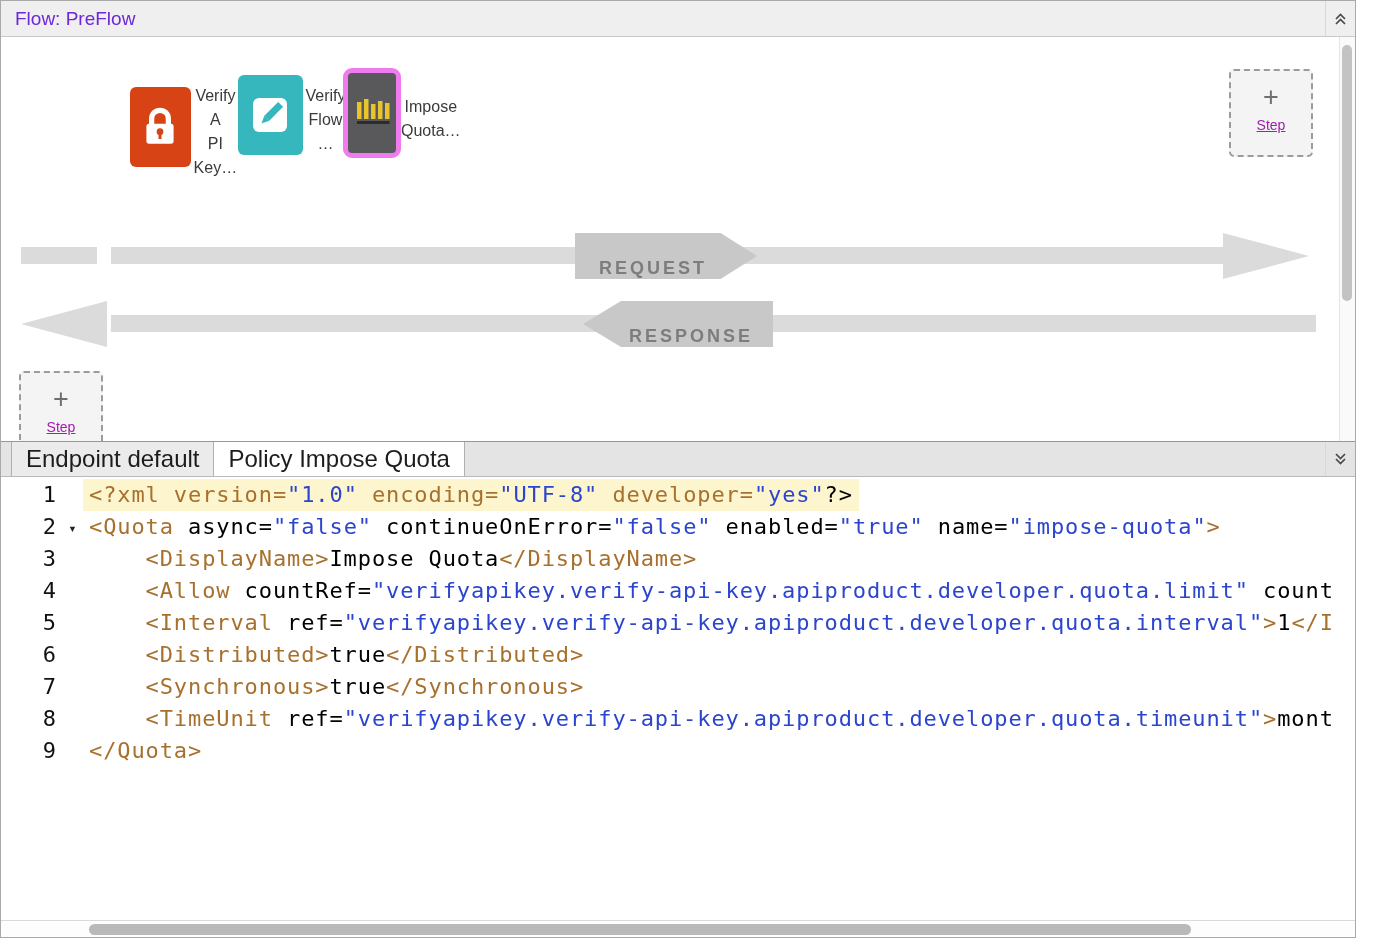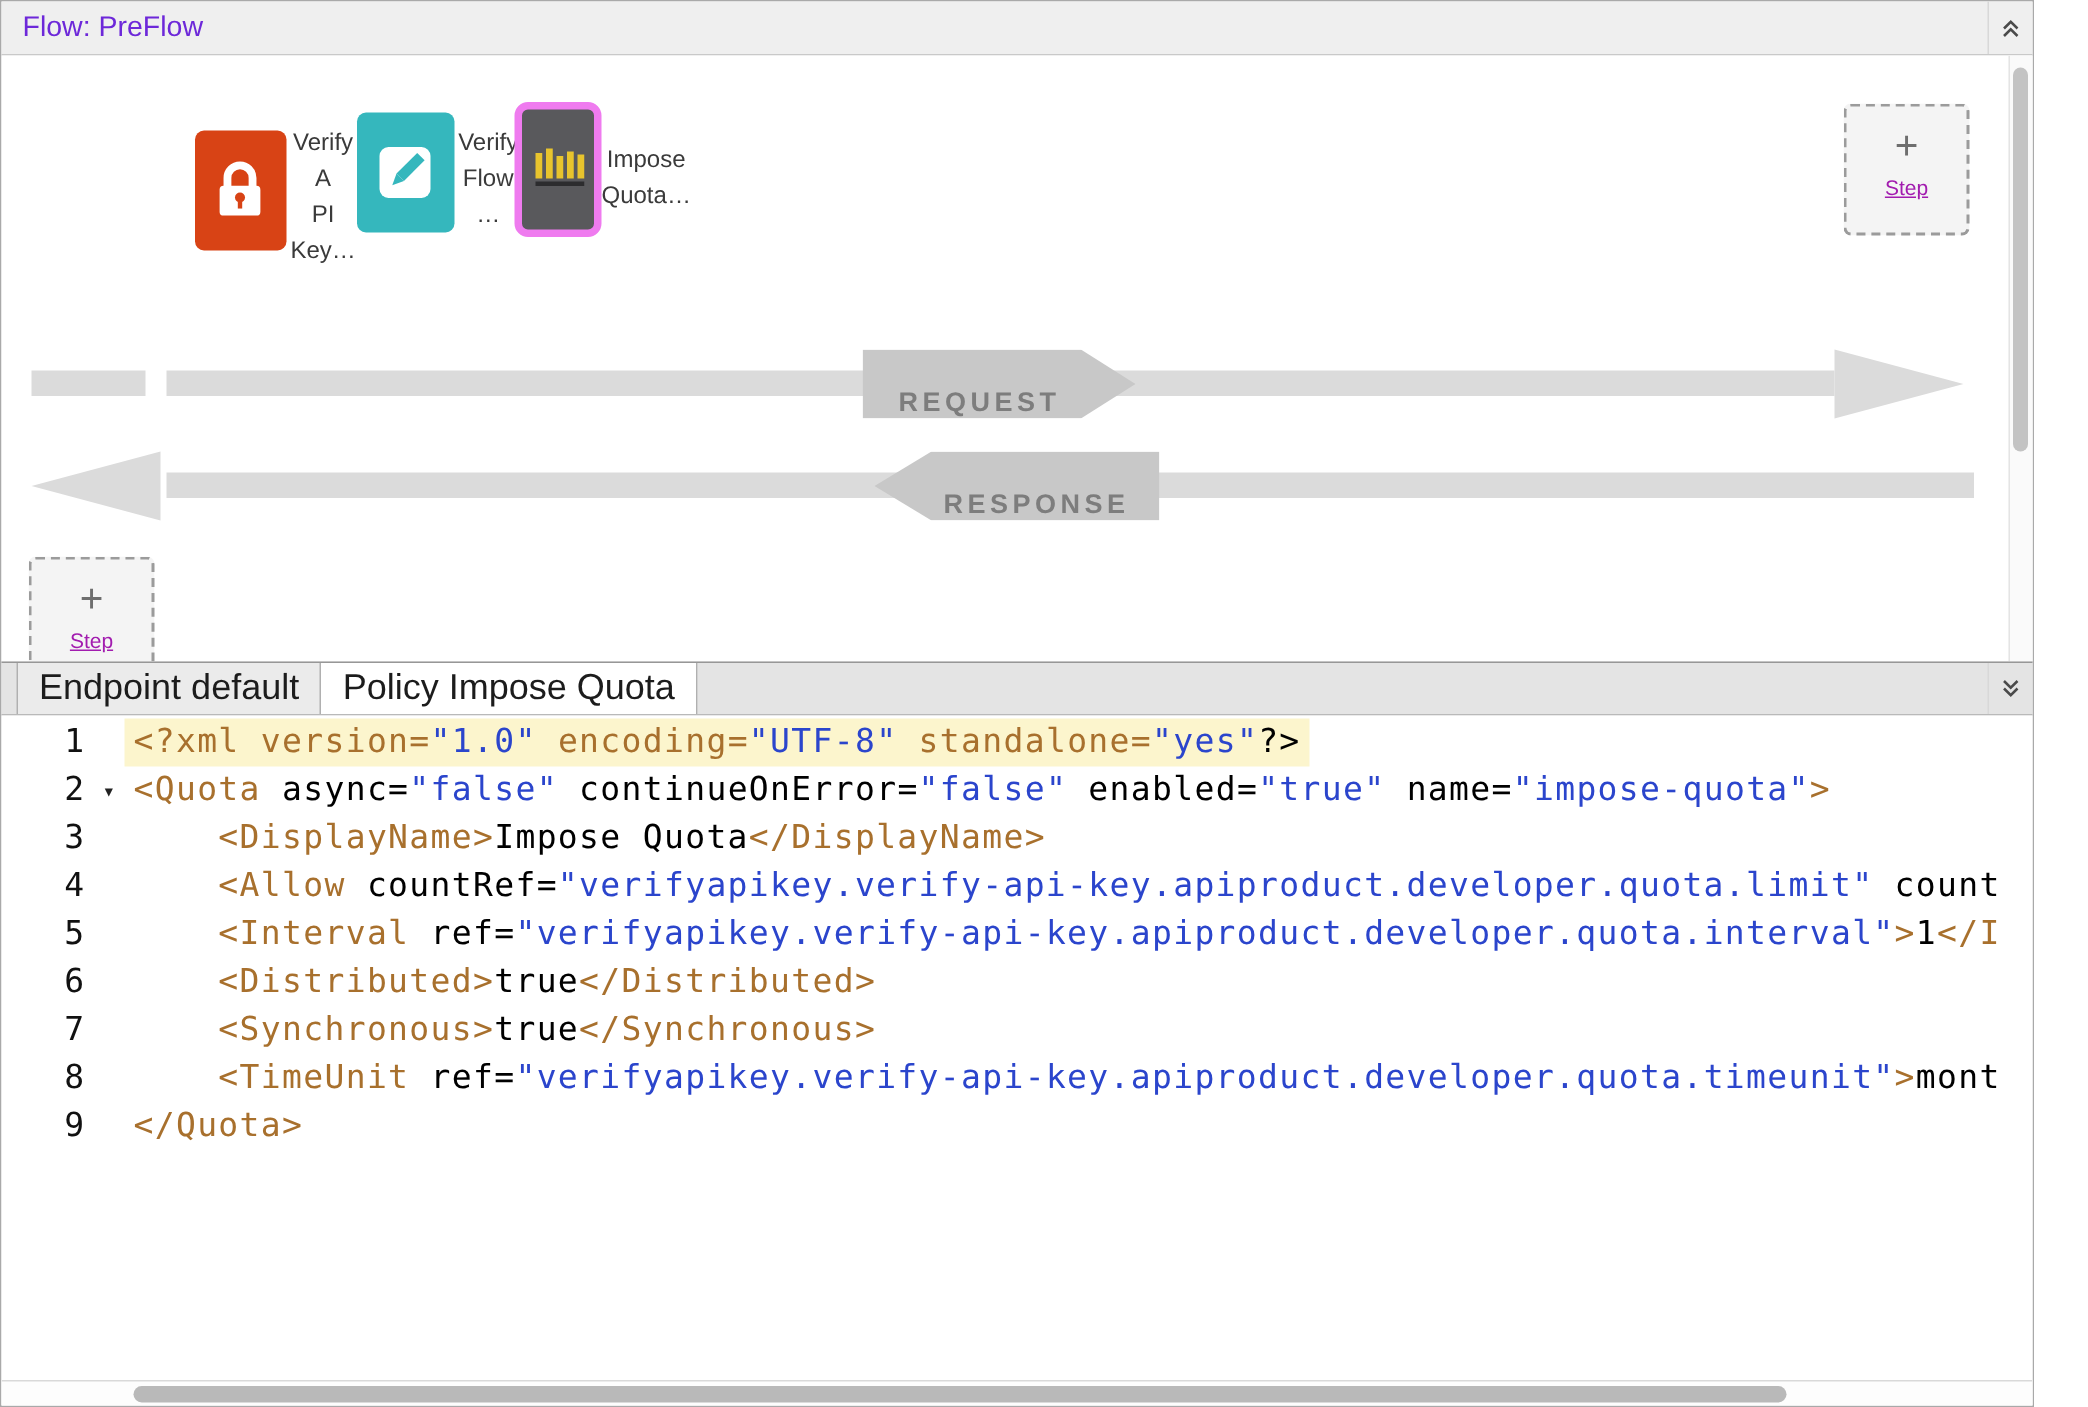--- a/index.html
+++ b/index.html
@@ -195,21 +195,21 @@
     <div class="bar-icon">
       <svg width="15" height="16" viewBox="0 0 15 16">
         <path d="M3 3 L7.5 7.5 L12 3" stroke="#4a4a4a" stroke-width="1.7" fill="none"></path>
         <path d="M3 8 L7.5 12.5 L12 8" stroke="#4a4a4a" stroke-width="1.7" fill="none"></path>
       </svg>
     </div>
   </div>
 
   <div class="editor">
     <div id="code-lines">
-        <div class="code-line"><span class="ln">1</span><span class="fold"></span><span class="code hl"><span class="seg-tag">&lt;?xml version=</span><span class="seg-val">"1.0"</span><span class="seg-tag"> encoding=</span><span class="seg-val">"UTF-8"</span><span class="seg-tag"> standalone=</span><span class="seg-val">"yes"</span><span class="seg-text">?&gt;</span></span></div>
+        <div class="code-line"><span class="ln">1</span><span class="fold"></span><span class="code hl"><span class="seg-tag">&lt;?xml version=</span><span class="seg-val">"1.0"</span><span class="seg-tag"> encoding=</span><span class="seg-val">"UTF-8"</span><span class="seg-tag"> developer=</span><span class="seg-val">"yes"</span><span class="seg-text">?&gt;</span></span></div>
         <div class="code-line"><span class="ln">2</span><span class="fold">▾</span><span class="code"><span class="seg-tag">&lt;Quota</span><span class="seg-attr"> async=</span><span class="seg-val">"false"</span><span class="seg-attr"> continueOnError=</span><span class="seg-val">"false"</span><span class="seg-attr"> enabled=</span><span class="seg-val">"true"</span><span class="seg-attr"> name=</span><span class="seg-val">"impose-quota"</span><span class="seg-tag">&gt;</span></span></div>
         <div class="code-line"><span class="ln">3</span><span class="fold"></span><span class="code"><span class="seg-tag">    &lt;DisplayName&gt;</span><span class="seg-text">Impose Quota</span><span class="seg-tag">&lt;/DisplayName&gt;</span></span></div>
         <div class="code-line"><span class="ln">4</span><span class="fold"></span><span class="code"><span class="seg-tag">    &lt;Allow</span><span class="seg-attr"> countRef=</span><span class="seg-val">"verifyapikey.verify-api-key.apiproduct.developer.quota.limit"</span><span class="seg-attr"> count</span></span></div>
         <div class="code-line"><span class="ln">5</span><span class="fold"></span><span class="code"><span class="seg-tag">    &lt;Interval</span><span class="seg-attr"> ref=</span><span class="seg-val">"verifyapikey.verify-api-key.apiproduct.developer.quota.interval"</span><span class="seg-tag">&gt;</span><span class="seg-text">1</span><span class="seg-tag">&lt;/I</span></span></div>
         <div class="code-line"><span class="ln">6</span><span class="fold"></span><span class="code"><span class="seg-tag">    &lt;Distributed&gt;</span><span class="seg-text">true</span><span class="seg-tag">&lt;/Distributed&gt;</span></span></div>
         <div class="code-line"><span class="ln">7</span><span class="fold"></span><span class="code"><span class="seg-tag">    &lt;Synchronous&gt;</span><span class="seg-text">true</span><span class="seg-tag">&lt;/Synchronous&gt;</span></span></div>
         <div class="code-line"><span class="ln">8</span><span class="fold"></span><span class="code"><span class="seg-tag">    &lt;TimeUnit</span><span class="seg-attr"> ref=</span><span class="seg-val">"verifyapikey.verify-api-key.apiproduct.developer.quota.timeunit"</span><span class="seg-tag">&gt;</span><span class="seg-text">mont</span></span></div>
         <div class="code-line"><span class="ln">9</span><span class="fold"></span><span class="code"><span class="seg-tag">&lt;/Quota&gt;</span></span></div>
       </div>
     <div class="h-scroll-zone">

